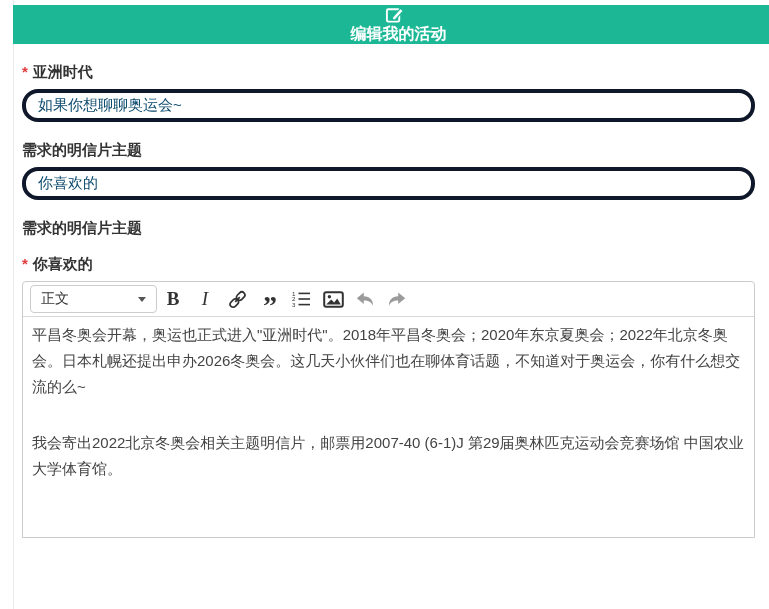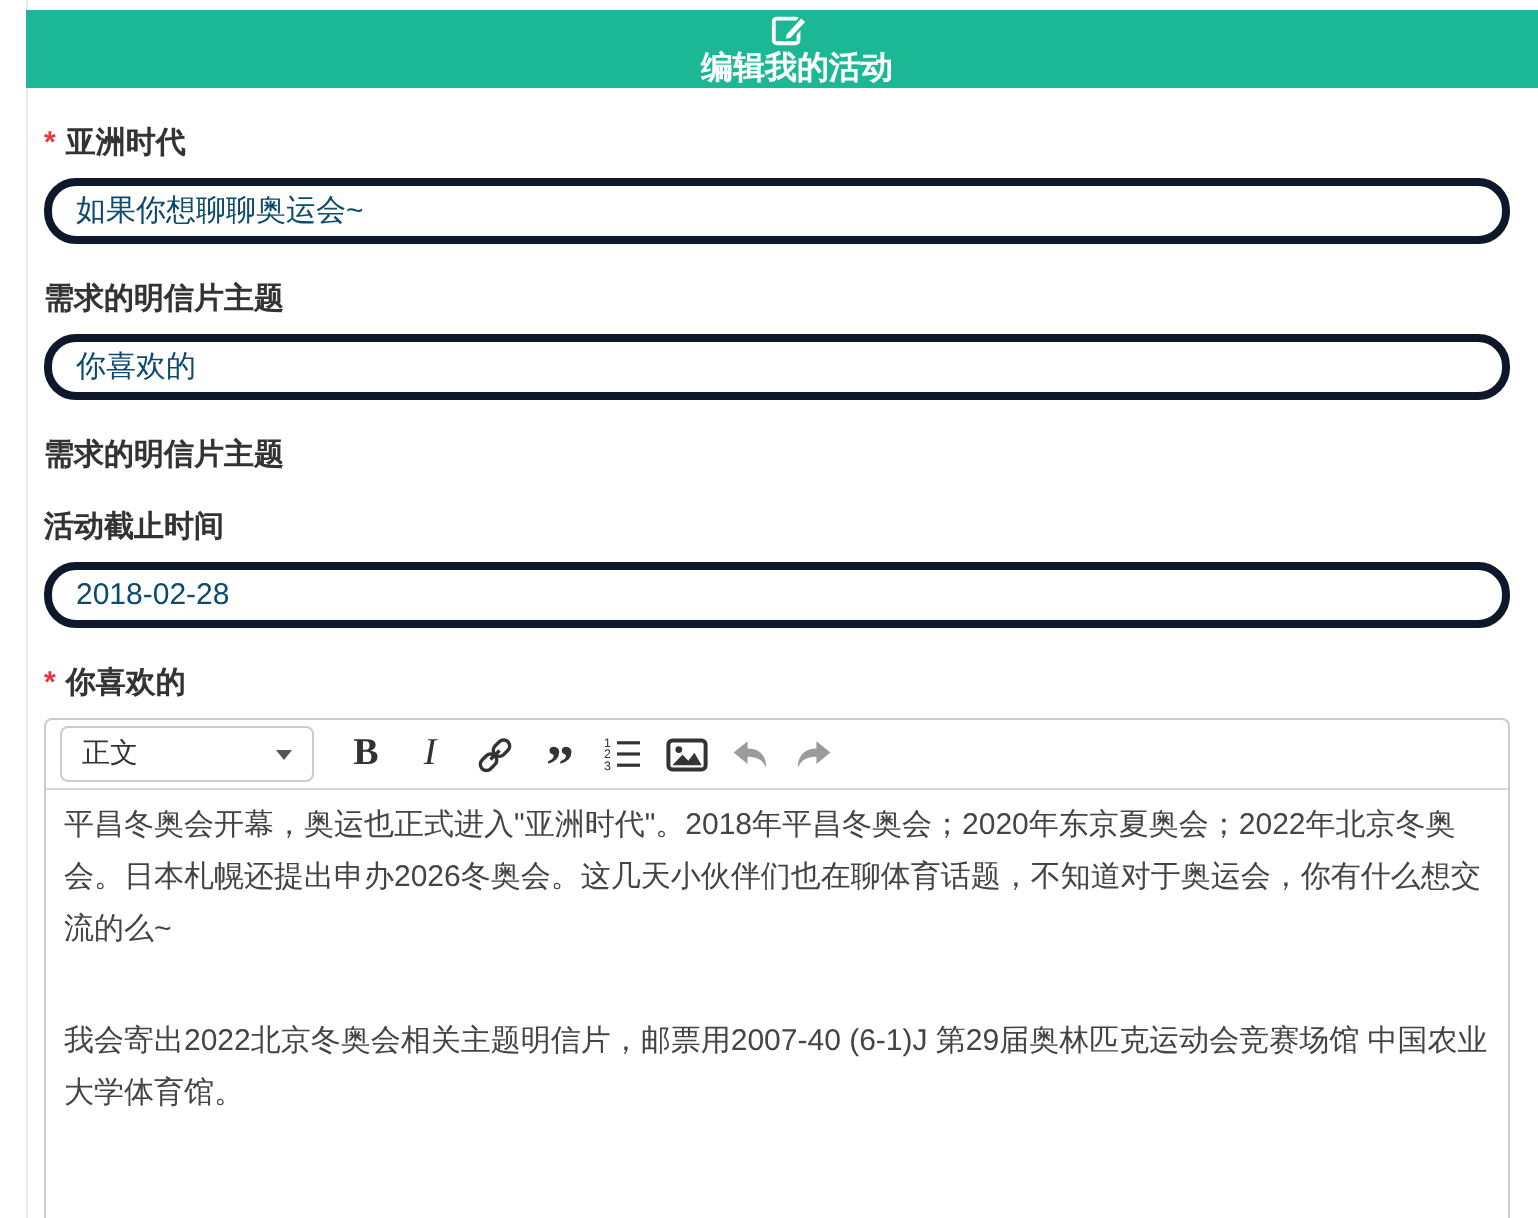--- a/index.html
+++ b/index.html
@@ -31,21 +31,21 @@
     background: #fff; outline: none;
     font-family: "Liberation Sans", sans-serif;
   }
 
   .editor { border: 1px solid #ccc; border-radius: 4px 4px 0 0; background: #fff; }
   .toolbar { height: 35px; display: flex; align-items: center;
     padding: 0 7px; border-bottom: 1px solid #d9d9d9; }
   .style-select {
     width: 127px; height: 28px; border: 1px solid #ccc; border-radius: 4px;
     display: flex; align-items: center; justify-content: space-between;
-    padding: 0 10px; font-size: 14px; color: #333; margin-right: 10px; cursor: pointer;
+    padding: 0 10px; font-size: 14px; color: #333; cursor: pointer;
   }
   .caret { width: 0; height: 0; border-left: 4px solid transparent;
     border-right: 4px solid transparent; border-top: 5px solid #555; }
   .tb-btn { width: 32px; height: 28px; display: flex; align-items: center;
     justify-content: center; color: #333; cursor: pointer; }
   .glyph-b { font-family: "Liberation Serif", serif; font-weight: bold; font-size: 19px; }
   .glyph-i { font-family: "Liberation Serif", serif; font-style: italic; font-size: 19px; }
   .glyph-q { font-family: "Liberation Serif", serif; font-weight: bold; font-size: 28px;
     line-height: 0; transform: translateY(7px); letter-spacing: -2px; }
   .tb-btn svg { display: block; }
@@ -87,26 +87,20 @@
       </div>
       <input class="text-input" type="text" value="你喜欢的" style="">
     </div>
 
     <div class="group">
       <div class="label-row">
         <span>需求的明信片主题</span>
       </div>
     </div>
 
-    <div class="group">
-      <div class="label-row">
-        <span>活动截止时间</span>
-      </div>
-      <input class="text-input" type="text" value="2018-02-28" style="">
-    </div>
 
     <div class="group">
       <div class="label-row">
         <span class="req">*</span>
         <span>你喜欢的</span>
       </div>
 
       <div class="editor">
         <div class="toolbar">
           <div class="style-select">

